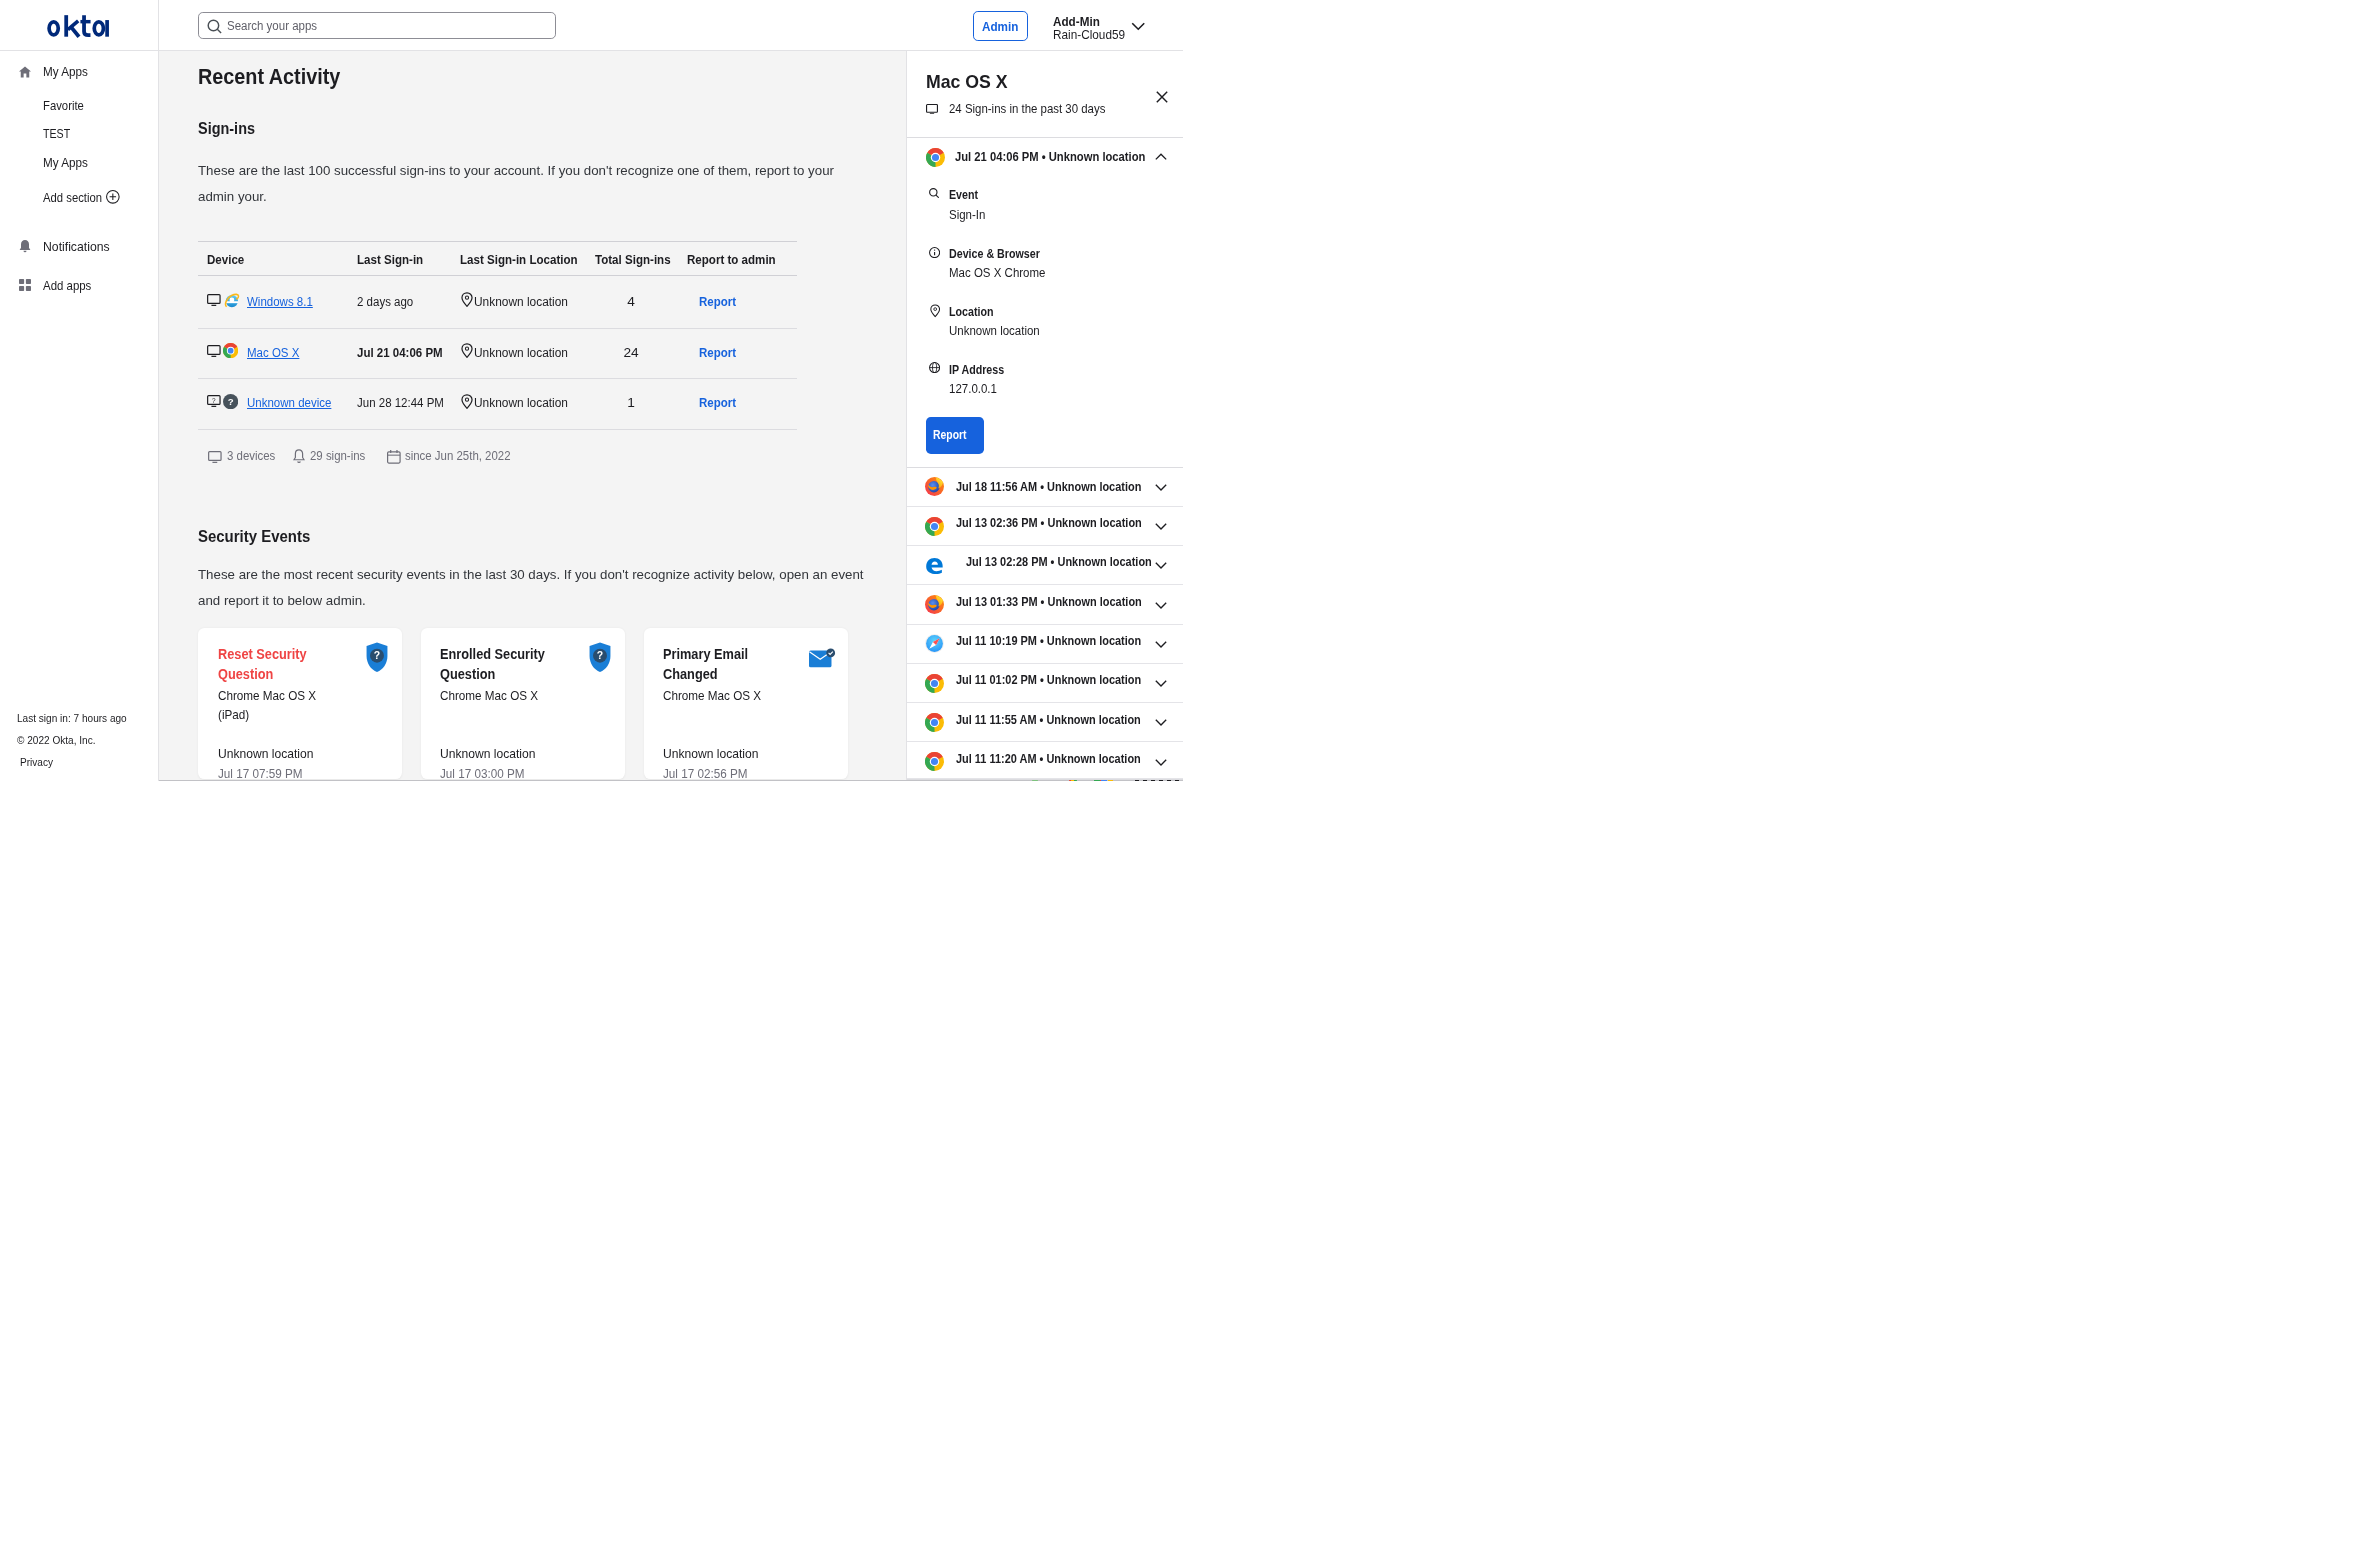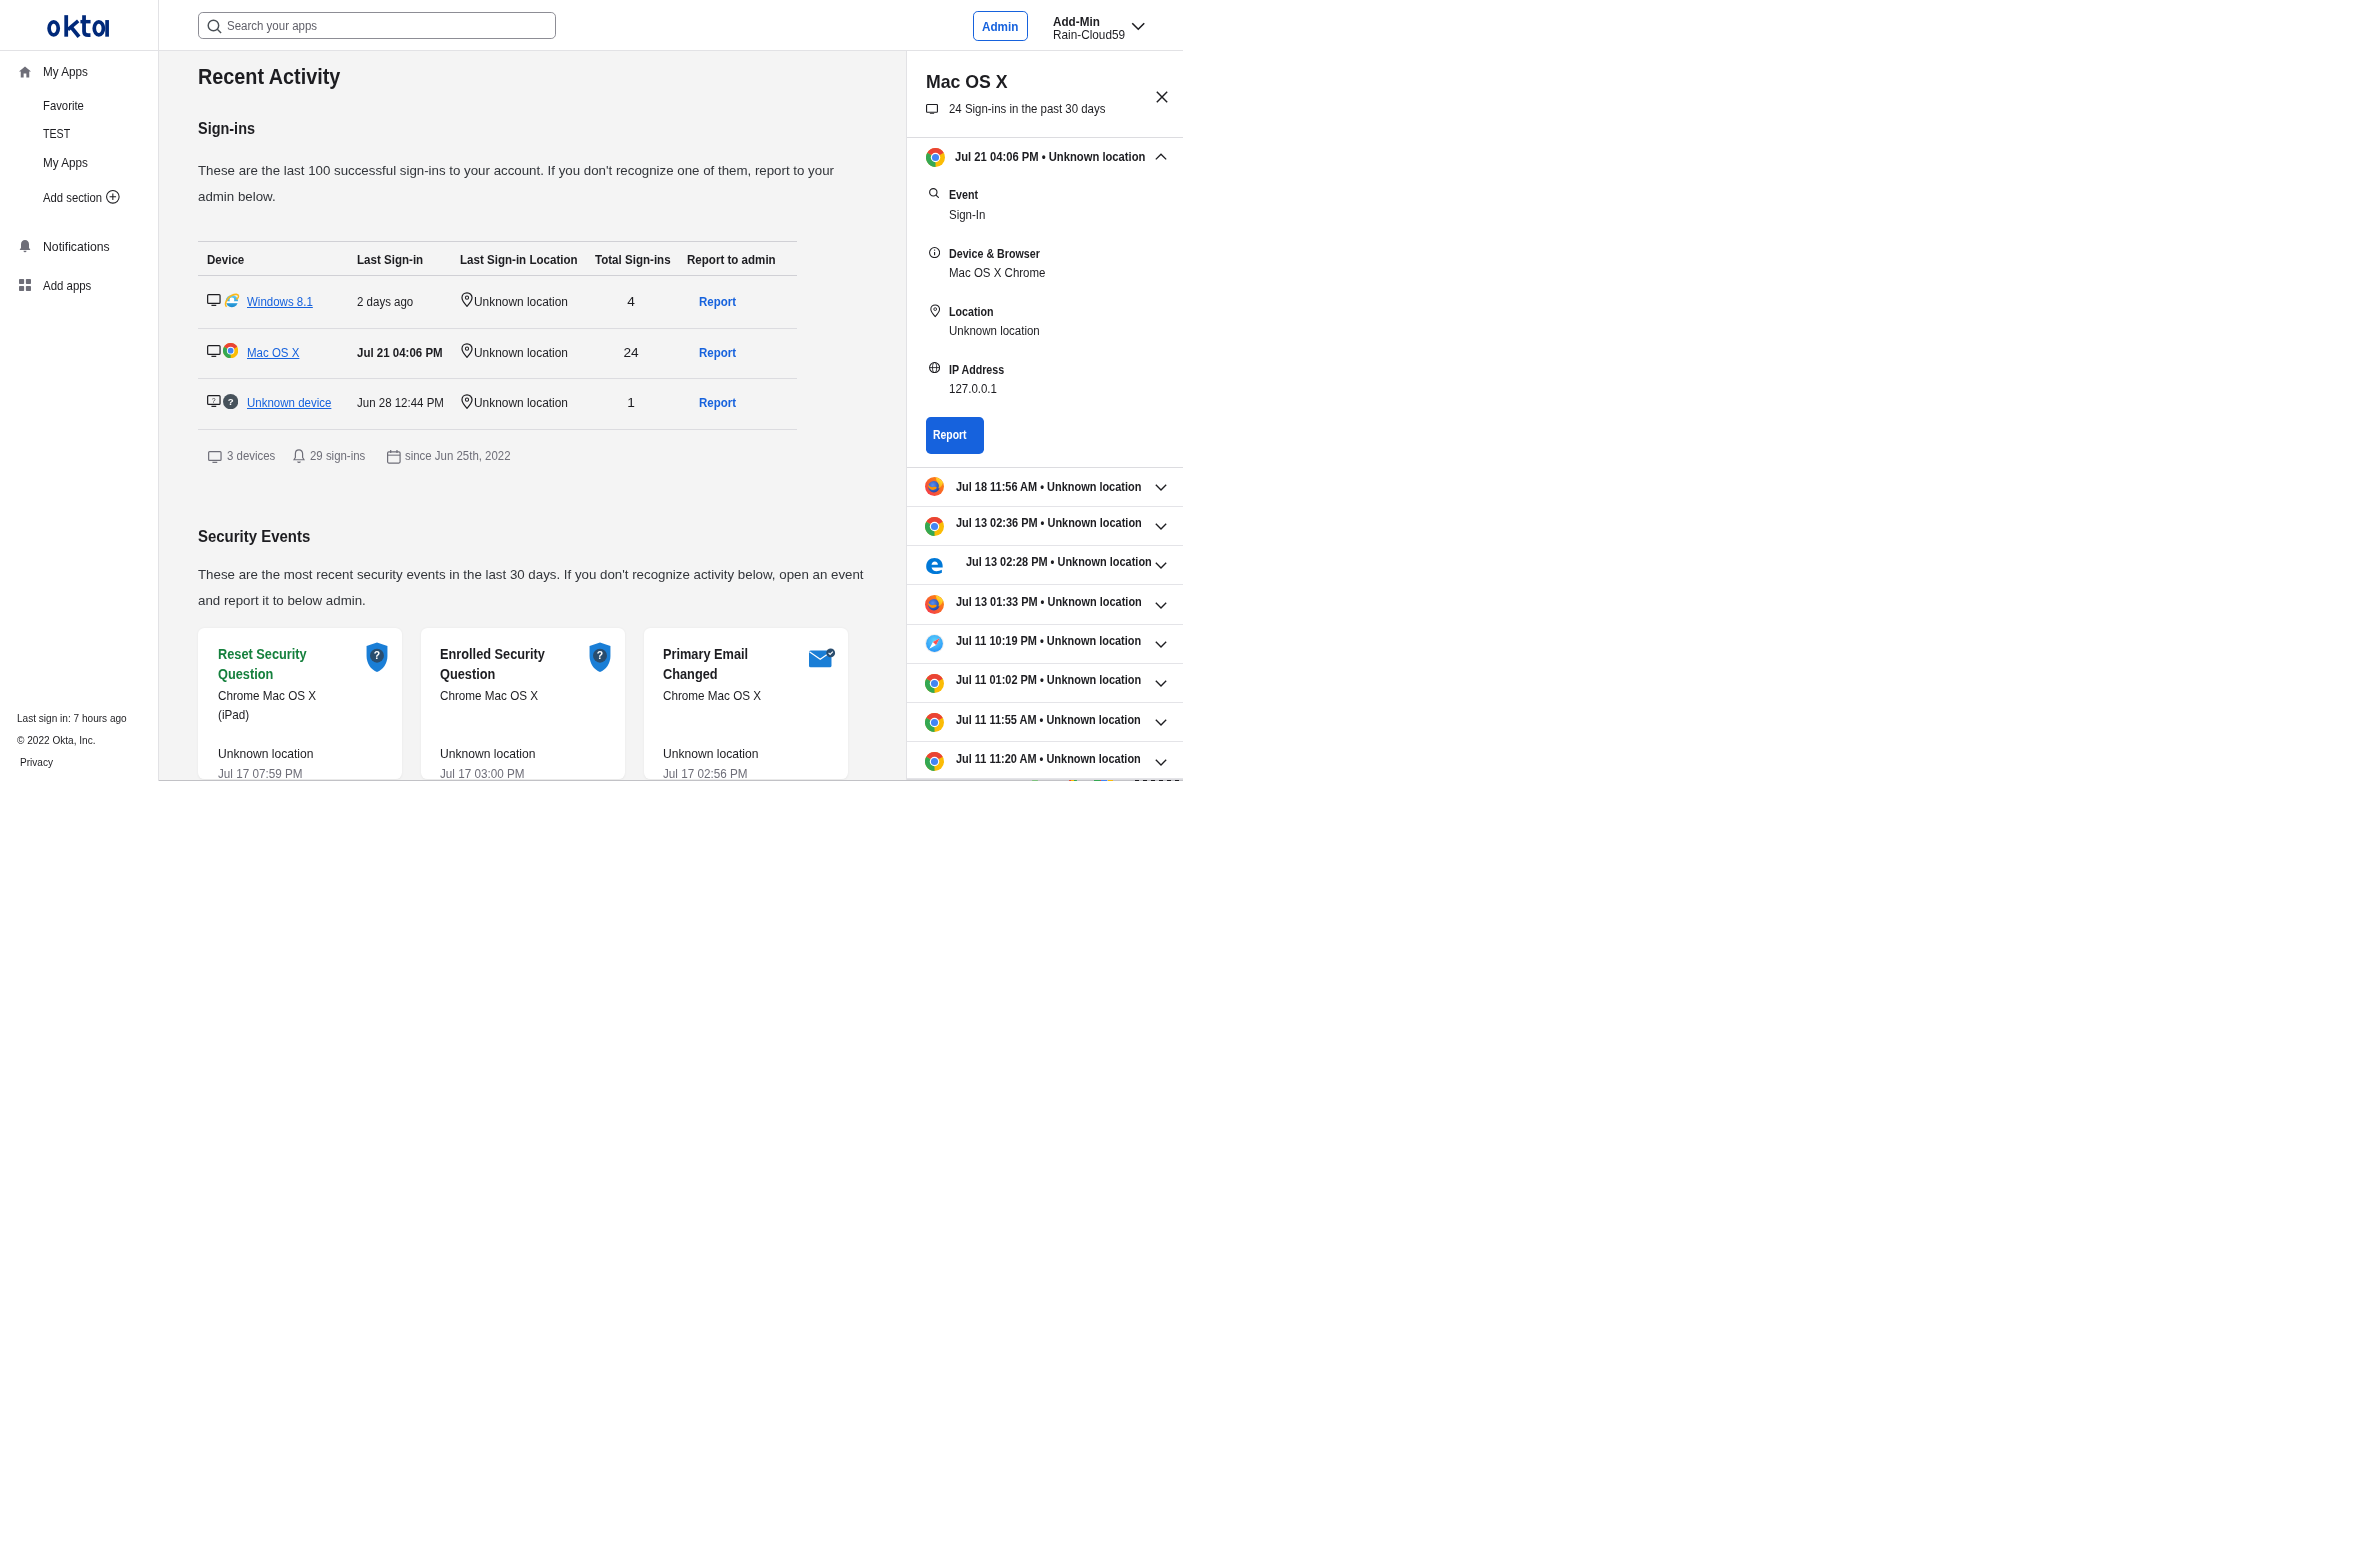--- a/index.html
+++ b/index.html
@@ -99,21 +99,21 @@
   <div class="abs" style="left:1053px; top:26.5px; font-size:13.3px;"><span class="sx" style="transform:scaleX(0.886);">Rain-Cloud59</span></div>
   <svg class="abs" style="left:1131px; top:22px;" width="14.5" height="8.8" viewBox="0 0 18 11">
     <path d="M1.5 1.5 L9 9 L16.5 1.5" fill="none" stroke="#1d1d21" stroke-width="2"></path>
   </svg>
 </div>
 
 <div id="main">
   <div class="abs b" style="left:198px; top:64px; font-size:22.5px;"><span class="sx" style="transform:scaleX(0.88);">Recent Activity</span></div>
   <div class="abs b" style="left:198px; top:119px; font-size:17px;"><span class="sx" style="transform:scaleX(0.85);">Sign-ins</span></div>
   <div class="abs" style="left:198px; top:163px; font-size:13.3px; color:#33363b;"><span class="sx" style="transform:scaleX(1);">These are the last 100 successful sign-ins to your account. If you don't recognize one of them, report to your</span></div>
-  <div class="abs" style="left:198px; top:189px; font-size:13.3px; color:#33363b;"><span class="sx" style="transform:scaleX(1);">admin below.</span></div>
+  <div class="abs" style="left:198px; top:189px; font-size:13.3px; color:#33363b;"><span class="sx" style="transform:scaleX(1);">admin your.</span></div>
 
   <div class="abs" style="left:198px; top:241px; width:599px; height:0.8px; background:#d0d0d5;"></div>
   <div class="abs" style="left:198px; top:275px; width:599px; height:0.8px; background:#d0d0d5;"></div>
   <div class="abs" style="left:198px; top:328px; width:599px; height:0.8px; background:#dcdce0;"></div>
   <div class="abs" style="left:198px; top:378px; width:599px; height:0.8px; background:#dcdce0;"></div>
   <div class="abs" style="left:198px; top:429px; width:599px; height:0.8px; background:#dcdce0;"></div>
 
   <div class="abs b" style="left:207px; top:252px; font-size:13.7px;"><span class="sx" style="transform:scaleX(0.845);">Device</span></div>
   <div class="abs b" style="left:357px; top:252px; font-size:13.7px;"><span class="sx" style="transform:scaleX(0.845);">Last Sign-in</span></div>
   <div class="abs b" style="left:460px; top:252px; font-size:13.7px;"><span class="sx" style="transform:scaleX(0.845);">Last Sign-in Location</span></div>
@@ -209,21 +209,21 @@
 
 <div id="security">
   <div class="abs b" style="left:198px; top:527px; font-size:17px;"><span class="sx" style="transform:scaleX(0.88);">Security Events</span></div>
   <div class="abs" style="left:198px; top:567px; font-size:13.3px; color:#33363b;"><span class="sx" style="transform:scaleX(1);">These are the most recent security events in the last 30 days. If you don't recognize activity below, open an event</span></div>
   <div class="abs" style="left:198px; top:593px; font-size:13.3px; color:#33363b;"><span class="sx" style="transform:scaleX(1);">and report it to below admin.</span></div>
 
   <div class="abs" style="left:198px; top:628px; width:204px; height:151px; background:#fff; border-radius:6.4px; box-shadow:0 0.8px 2.4px rgba(0,0,0,0.06);"></div>
   <div class="abs" style="left:421px; top:628px; width:204px; height:151px; background:#fff; border-radius:6.4px; box-shadow:0 0.8px 2.4px rgba(0,0,0,0.06);"></div>
   <div class="abs" style="left:644px; top:628px; width:204px; height:151px; background:#fff; border-radius:6.4px; box-shadow:0 0.8px 2.4px rgba(0,0,0,0.06);"></div>
 
-  <div class="abs b" style="left:218px; top:644px; font-size:14.5px; line-height:20px; color:#15803d;"><span class="sx" style="transform:scaleX(0.88);">Reset Security</span><br><span class="sx" style="transform:scaleX(0.88);">Question</span></div>
+  <div class="abs b" style="left:218px; top:644px; font-size:14.5px; line-height:20px; color:#ef4444;"><span class="sx" style="transform:scaleX(0.88);">Reset Security</span><br><span class="sx" style="transform:scaleX(0.88);">Question</span></div>
   <div class="abs" style="left:218px; top:686px; font-size:13px; line-height:19px; color:#1d1d21;"><span class="sx" style="transform:scaleX(0.9);">Chrome Mac OS X</span><br><span class="sx" style="transform:scaleX(0.9);">(iPad)</span></div>
   <div class="abs" style="left:218px; top:744px; font-size:13px; line-height:19px; color:#1d1d21;"><span class="sx" style="transform:scaleX(0.93);">Unknown location</span></div>
   <div class="abs grey" style="left:218px; top:764px; font-size:13px; line-height:19px;"><span class="sx" style="transform:scaleX(0.9);">Jul 17 07:59 PM</span></div>
   <svg class="abs" style="left:366px; top:642px;" width="22" height="30.5" viewBox="0 0 27 38">
     <path d="M13.5 0.5 L26.5 5 L26.5 17 C26.5 27 21 34 13.5 37.5 C6 34 0.5 27 0.5 17 L0.5 5 Z" fill="#1a7ed6"></path>
     <circle cx="13.5" cy="17" r="8.7" fill="#2a4d6e"></circle>
     <text x="13.5" y="21.8" font-size="13" text-anchor="middle" fill="#fff" font-weight="bold" font-family="Liberation Sans">?</text>
   </svg>
 
   <div class="abs b" style="left:440px; top:644px; font-size:14.5px; line-height:20px; color:#1d1d21;"><span class="sx" style="transform:scaleX(0.88);">Enrolled Security</span><br><span class="sx" style="transform:scaleX(0.88);">Question</span></div>

